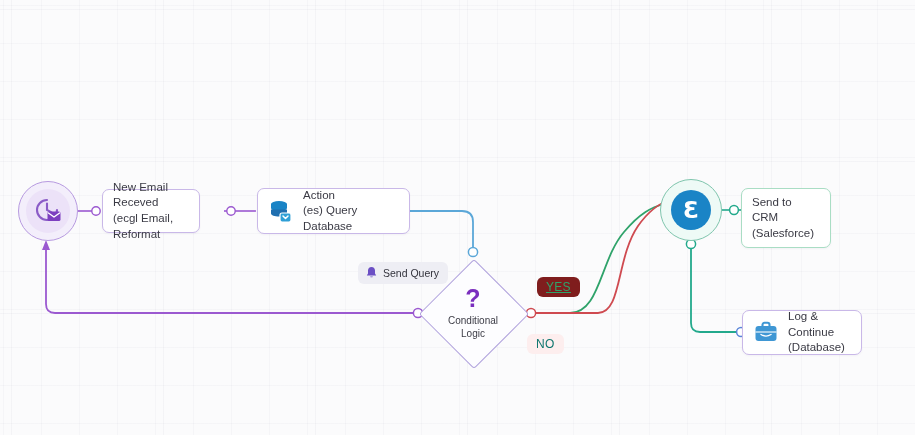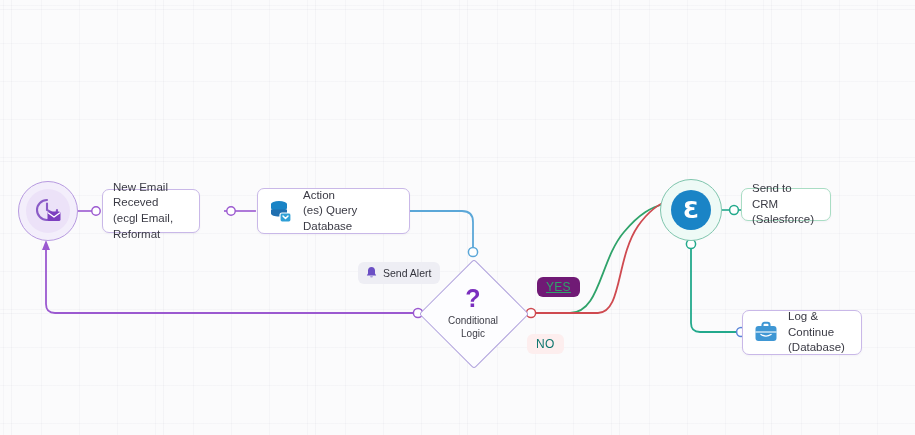--- a/index.html
+++ b/index.html
@@ -85,21 +85,21 @@
 
   
   .alert-pill{
     background:#eeeef4;border-radius:6px;
     display:flex;align-items:center;padding:4px 9px 4px 7px;
   }
   .alert-pill .t{font-size:10.5px;color:#33333c;margin-left:5px;}
 
   
   .pill{border-radius:6px;padding:3px 9px;font-size:12px;letter-spacing:.3px;}
-  .pill.yes{background:#701a75;color:#2fa36a;text-decoration:underline;}
+  .pill.yes{background:#7f1d1d;color:#2fa36a;text-decoration:underline;}
   .pill.no{background:#fdeeee;color:#0f766e;}
 </style>
 </head>
 <body>
 
 <div id="canvas">
 
   <div class="bg-grid"></div>
 
   <svg class="edges">
@@ -163,41 +163,41 @@
       <span class="l1">Action</span>
       <span class="l2">(es) Query Database</span>
     </div>
   </div>
 
   <div class="node alert-pill" style="left:358px;top:262px;">
     <svg width="13" height="14" viewBox="0 0 13 14">
       <path d="M6.5 1 C4.3 1 3 2.6 3 4.6 V7.4 L1.8 9.4 H11.2 L10 7.4 V4.6 C10 2.6 8.7 1 6.5 1 Z" fill="#6b4fc4"></path>
       <path d="M5.1 10.4 a1.5 1.5 0 0 0 2.8 0 Z" fill="#6b4fc4"></path>
     </svg>
-    <span class="t">Send Alert</span>
+    <span class="t">Send Query</span>
   </div>
 
   <div class="node diamond-wrap" style="left:419px;top:259px;">
     <div class="diamond-box"></div>
     <div class="diamond-content">
       <span class="qmark">?</span>
       <span class="dia-label">Conditional</span>
       <span class="dia-label">Logic</span>
     </div>
   </div>
 
   <div class="node pill yes" style="left:537px;top:277px;">YES</div>
 
   <div class="node pill no" style="left:527px;top:334px;">NO</div>
 
   <div class="node eps-outer" style="left:660px;top:179px;">
     <div class="eps-inner">Ɛ</div>
   </div>
 
-  <div class="node card green" style="left:741px;top:188px;width:90px;height:33px;">
+  <div class="node card green" style="left:741px;top:188px;width:90px;height:60px;">
     <div class="labels">
       <span class="l1">Send to CRM</span>
       <span class="l2">(Salesforce)</span>
     </div>
   </div>
 
   <div class="node card" style="left:742px;top:310px;width:120px;height:45px;">
     <div class="ico">
       <svg width="26" height="24" viewBox="0 0 26 24">
         <path d="M9.5 5 V3.8 A2 2 0 0 1 11.5 1.8 h3 A2 2 0 0 1 16.5 3.8 V5" fill="none" stroke="#3f97d4" stroke-width="2.1"></path>

